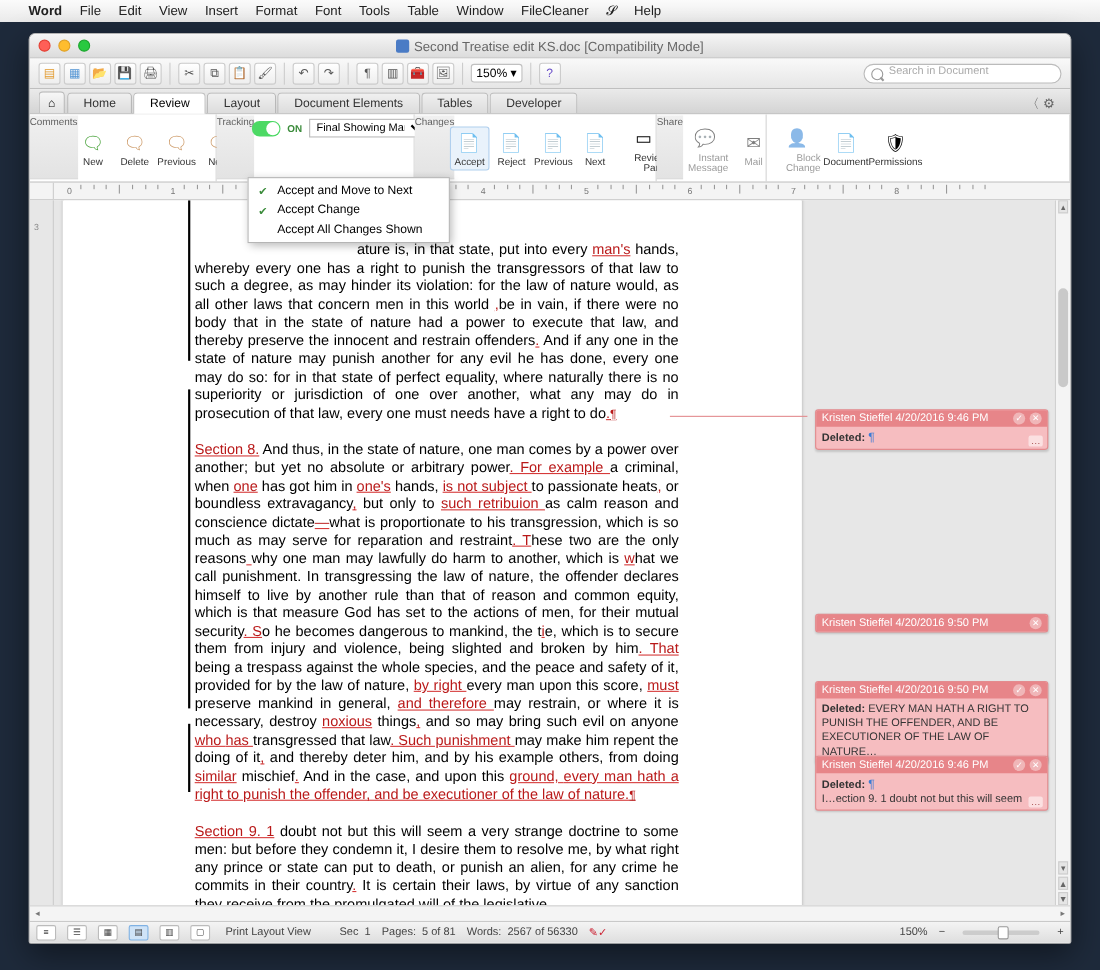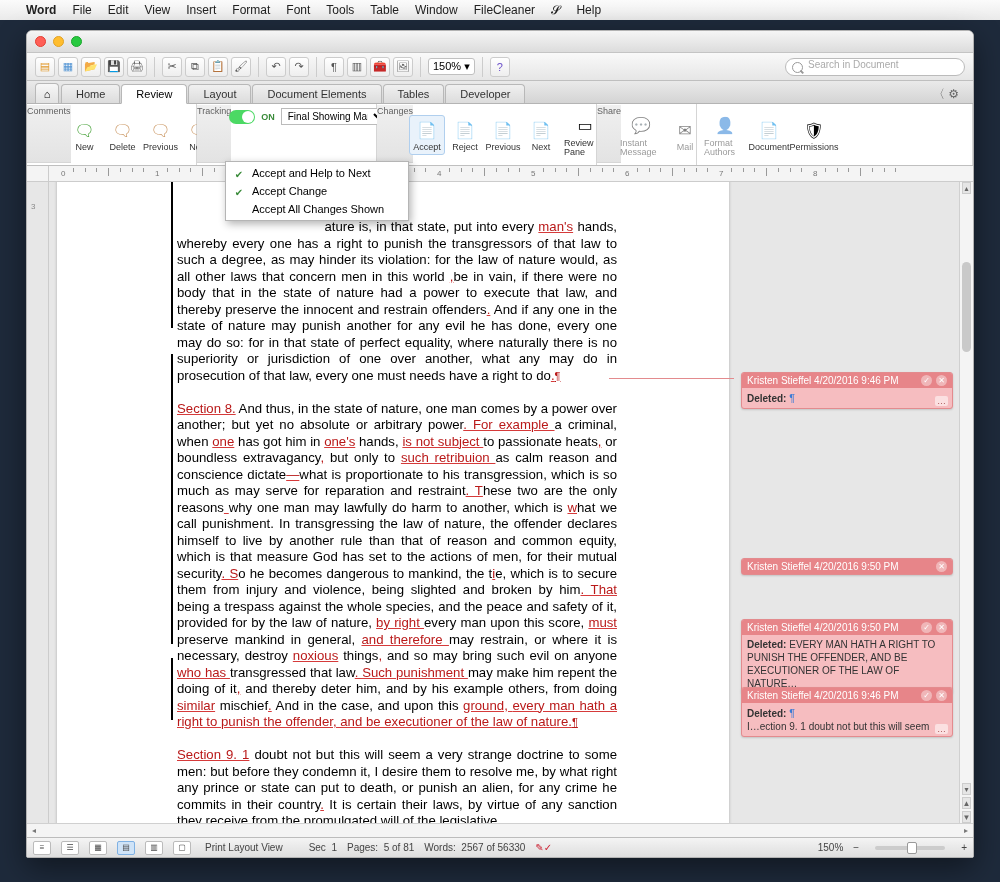--- a/index.html
+++ b/index.html
@@ -26,21 +26,21 @@
 .tab-home{width:24px;height:20px;background:linear-gradient(#f7f7f7,#e2e2e2);border:1px solid #b8b8b8;border-bottom:none;border-radius:4px 4px 0 0;margin-right:2px;display:flex;align-items:center;justify-content:center;font-size:11px}
 .tab{padding:3px 14px;font-size:11px;color:#333;background:linear-gradient(#f0f0f0,#dcdcdc);border:1px solid #b8b8b8;border-bottom:none;border-radius:4px 4px 0 0;margin-right:1px;cursor:pointer}
 .tab.active{background:#fff;color:#000;font-weight:400;position:relative;z-index:2;border-bottom:1px solid #fff;margin-bottom:-1px}
 .tabs .gear{margin-left:auto;font-size:12px;color:#666;padding:0 6px}
 .ribbon{height:62px;background:#fff;border-bottom:1px solid #bfbfbf;display:flex;position:relative}
 .rib-group{border-right:1px solid #d5d5d5;padding:1px 4px 0;display:flex;flex-direction:row}
 .rib-title{font-size:9px;color:#626262;text-align:center;background:linear-gradient(#f0f0f0,#e3e3e3);padding:1px 0;border-bottom:1px solid #d6d6d6;margin:0 -4px 2px}
 .rib-items{display:flex;gap:2px;flex:1;align-items:center}
 .rib-btn{width:36px;display:flex;flex-direction:column;align-items:center;gap:1px;cursor:pointer;padding:2px;border:1px solid transparent;border-radius:3px}
 .rib-btn .ico{width:24px;height:24px;display:flex;align-items:center;justify-content:center;font-size:16px}
-.rib-btn .lbl{font-size:9px;color:#333;text-align:left;line-height:1}
+.rib-btn .lbl{font-size:9px;color:#333;text-align:right;line-height:1}
 .toggle{width:26px;height:14px;background:#4cd964;border-radius:8px;position:relative}
 .toggle::after{content:'';position:absolute;right:1px;top:1px;width:12px;height:12px;background:#fff;border-radius:50%}
 .markup-sel{font-size:10px;border:1px solid #bbb;background:#fff;padding:1px 2px;max-width:106px}
 .ruler-wrap{height:16px;background:#f4f4f4;border-bottom:1px solid #ccc;display:flex}
 .ruler-v{width:22px;border-right:1px solid #ccc}
 .ruler-h{flex:1;position:relative;overflow:hidden;font-size:8px;color:#777}
 .ruler-h .tick{position:absolute;top:2px;border-left:1px solid #999;height:5px}
 .ruler-h .num{position:absolute;top:3px;font-size:8px}
 .doc-area{flex:1;display:flex;background:#e7e7e7;overflow:hidden;position:relative}
 .left-gutter{width:22px;background:#e7e7e7;border-right:1px solid #ccc;position:relative}
@@ -97,20 +97,21 @@
   <span>𝓢</span>
   <span>Help</span>
 </div>
 
 <div class="window">
 
   <div class="titlebar">
     <div class="tl-btn red"></div>
     <div class="tl-btn yel"></div>
     <div class="tl-btn grn"></div>
+    <div class="title"><span class="doc-icon"></span><span>Second Treatise edit KS.doc [Compatibility Mode]</span></div>
   </div>
 
   <div class="toolbar1">
     <div class="tb-btn" style="color:#e29a2d">▤</div>
     <div class="tb-btn" style="color:#5294d4">▦</div>
     <div class="tb-btn">📂</div>
     <div class="tb-btn">💾</div>
     <div class="tb-btn">🖨</div>
     <div class="tb-sep"></div>
     <div class="tb-btn">✂</div>
@@ -210,21 +211,21 @@
         <div class="rib-btn" style="opacity:.5">
             <div class="ico">✉</div>
             <div class="lbl">Mail</div>
           </div>
       </div>
     </div>
     <div class="rib-group" style="flex:1">
       <div class="rib-items">
         <div class="rib-btn" style="opacity:.5;width:48px">
             <div class="ico">👤</div>
-            <div class="lbl">Format Authors</div>
+            <div class="lbl">Block Change</div>
           </div>
         <div class="rib-btn">
             <div class="ico">📄</div>
             <div class="lbl">Document</div>
           </div>
         <div class="rib-btn" style="width:50px">
             <div class="ico">🛡</div>
             <div class="lbl">Permissions</div>
           </div>
       </div>
@@ -398,18 +399,18 @@
     <span style="color:#c23">✎✓</span>
     <span style="margin-left:auto">150%</span>
     <span>−</span>
     <div class="zoom-slider">
         <div class="knob"></div>
       </div>
     <span>+</span>
   </div>
 
   <div class="dropdown">
-    <div class="item"><span class="dd-ico" style="color:#3a8b3a">✔</span><span>Accept and Help to Next</span></div>
+    <div class="item"><span class="dd-ico" style="color:#3a8b3a">✔</span><span>Accept and Move to Next</span></div>
     <div class="item"><span class="dd-ico" style="color:#3a8b3a">✔</span><span>Accept Change</span></div>
     <div class="item"><span>Accept All Changes Shown</span></div>
   </div>
 
 </div>
 
 </body></html>

